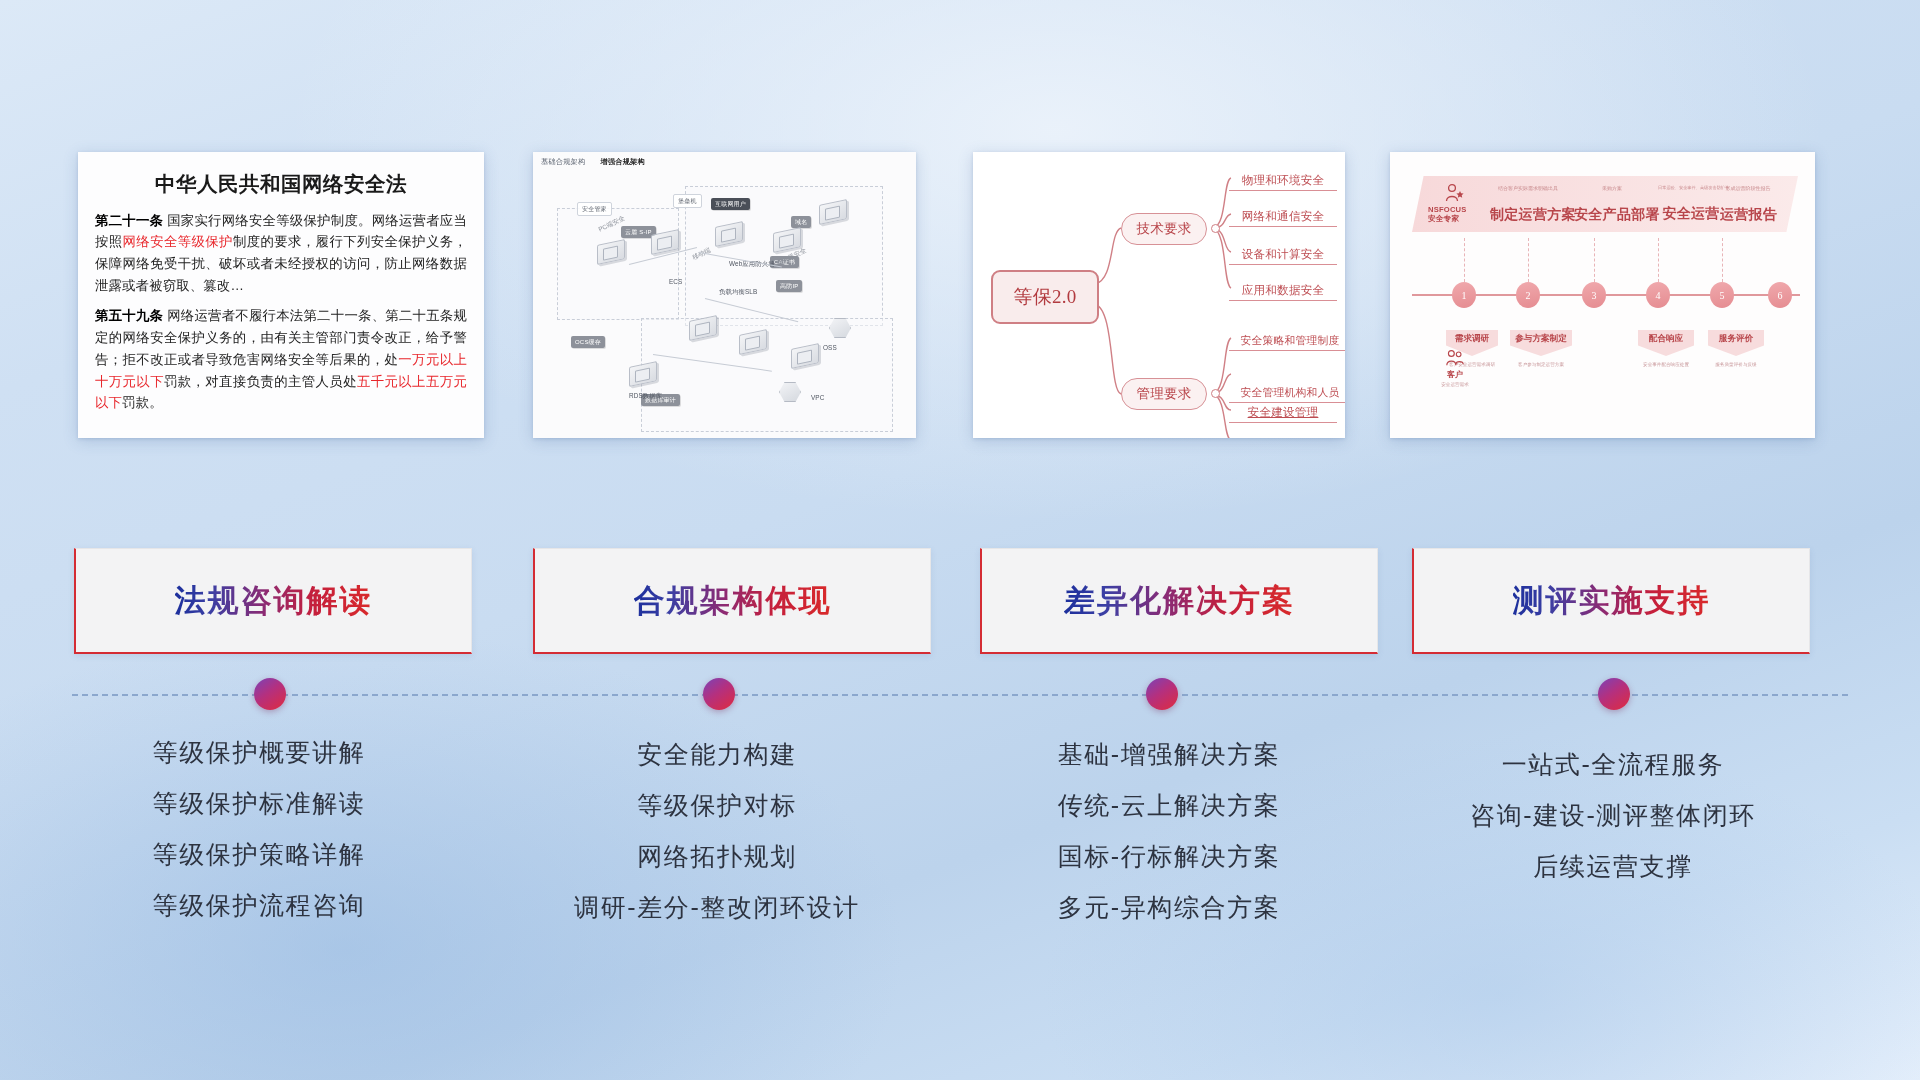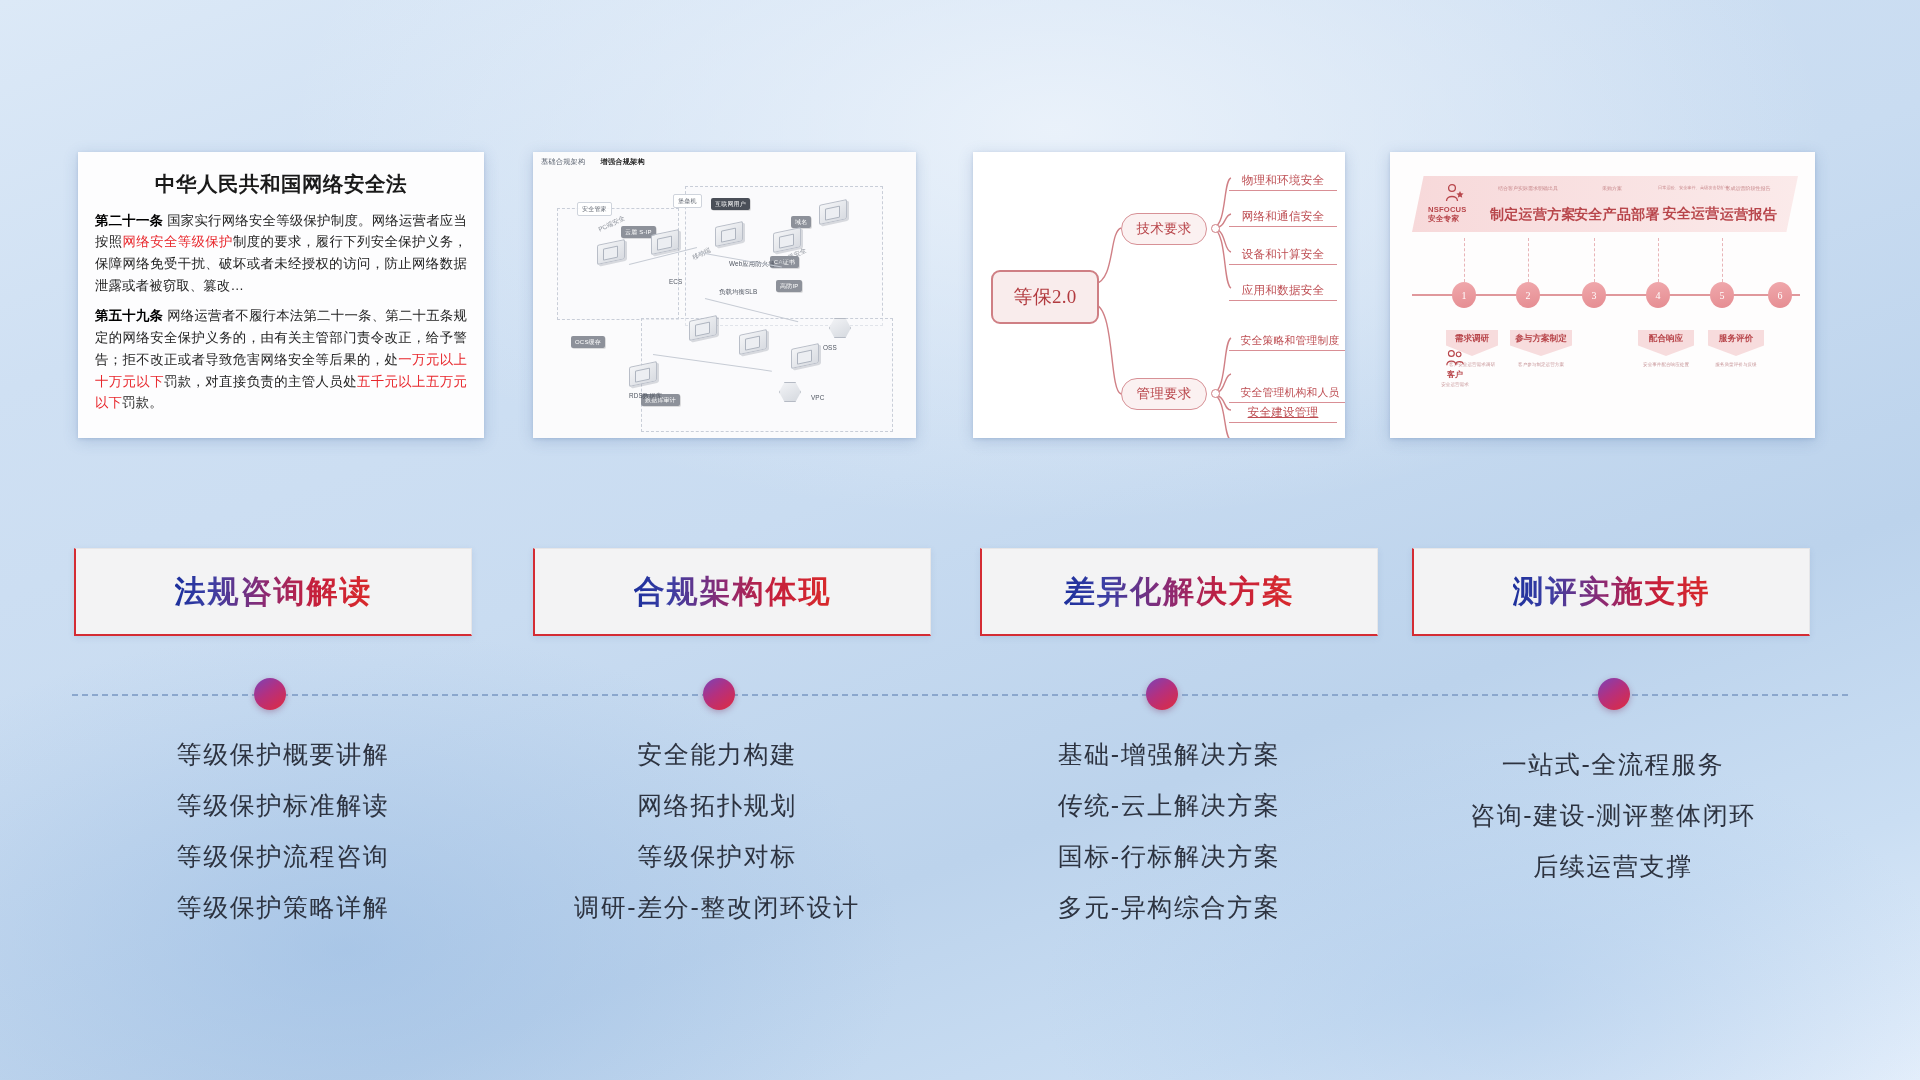--- a/index.html
+++ b/index.html
@@ -133,21 +133,21 @@
     display:flex;align-items:flex-start;justify-content:center;
     font-size:8.6px;color:#b8464b;font-weight:700;padding-top:3px;box-sizing:border-box;
   }
   .ns-note{position:absolute;font-size:4.6px;color:#c79598;text-align:center;line-height:1.3;white-space:nowrap;}
   .ns-cust{position:absolute;left:36px;top:318px;width:58px;text-align:center;}
   .ns-cust .nm{font-size:8px;color:#b8464b;font-weight:700;}
   .ns-cust .sb{font-size:4.6px;color:#c79598;margin-top:2px;}
 
   
   .titlebox{
-    position:absolute;top:548px;height:88px;box-sizing:border-box;
+    position:absolute;top:548px;height:106px;box-sizing:border-box;
     background:#f3f3f4;
     border-left:2px solid #d42c34;
     border-bottom:2px solid #d42c34;
     border-top:1px solid #e6e6e8;
     border-right:1px solid #e6e6e8;
     display:flex;align-items:center;justify-content:center;
     box-shadow:0 2px 6px rgba(80,110,160,.13);
   }
   .titlebox .txt{
     font-size:31px;font-weight:600;letter-spacing:2px;
@@ -172,21 +172,21 @@
     box-shadow:0 2px 6px rgba(120,40,90,.35);
   }
   .d1{left:254px;} .d2{left:703px;} .d3{left:1146px;} .d4{left:1598px;}
 
   
   .col{position:absolute;top:742px;text-align:center;}
   .col .item{
     font-size:25px;color:#2d3340;letter-spacing:1.6px;
     line-height:1;margin-bottom:26px;white-space:nowrap;
   }
-  .col1{left:84px;width:398px;}
+  .col1{left:60px;width:398px;font-family:Liberation Mono, monospace;}
   .col2{left:518px;width:398px;}
   .col3{left:970px;width:398px;}
   .col4{left:1414px;width:398px;}
 </style>
 </head>
 <body>
 
 <div class="stage">
 
   <div class="cards">
@@ -395,27 +395,27 @@
 
   <div class="tl-line"></div>
   <div class="tl-dot d1"></div>
   <div class="tl-dot d2"></div>
   <div class="tl-dot d3"></div>
   <div class="tl-dot d4"></div>
 
   <div class="col col1">
     <div class="item">等级保护概要讲解</div>
     <div class="item">等级保护标准解读</div>
+    <div class="item">等级保护策略详解</div>
     <div class="item">等级保护流程咨询</div>
-    <div class="item">等级保护策略详解</div>
   </div>
   <div class="col col2">
     <div class="item">安全能力构建</div>
+    <div class="item">等级保护对标</div>
     <div class="item">网络拓扑规划</div>
-    <div class="item">等级保护对标</div>
     <div class="item">调研-差分-整改闭环设计</div>
   </div>
   <div class="col col3">
     <div class="item">基础-增强解决方案</div>
     <div class="item">传统-云上解决方案</div>
     <div class="item">国标-行标解决方案</div>
     <div class="item">多元-异构综合方案</div>
   </div>
   <div class="col col4" style="top:752px;">
     <div class="item">一站式-全流程服务</div>

